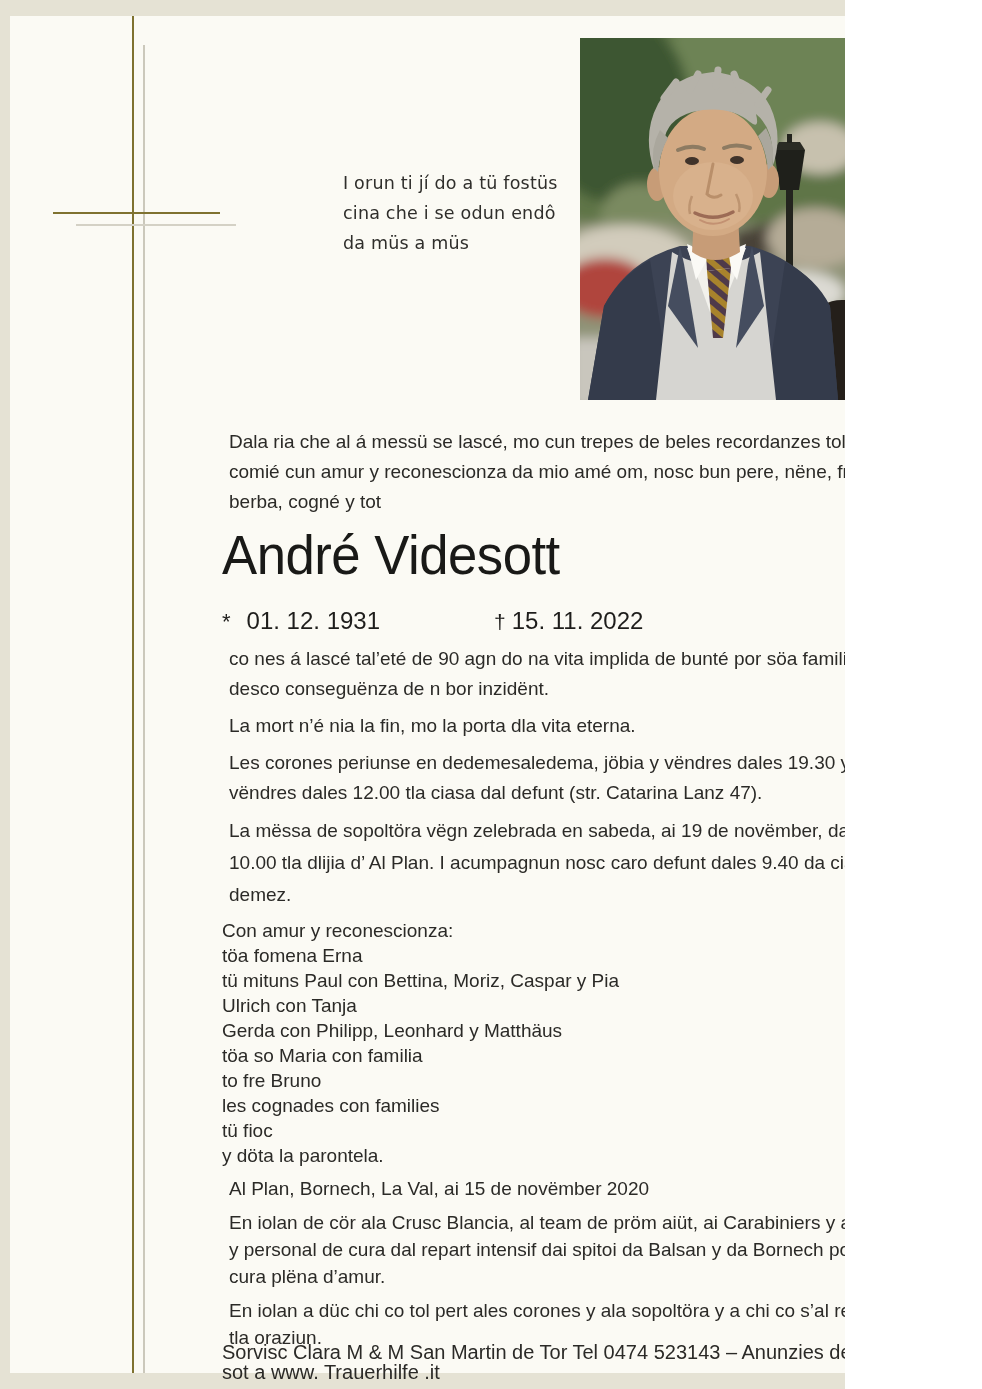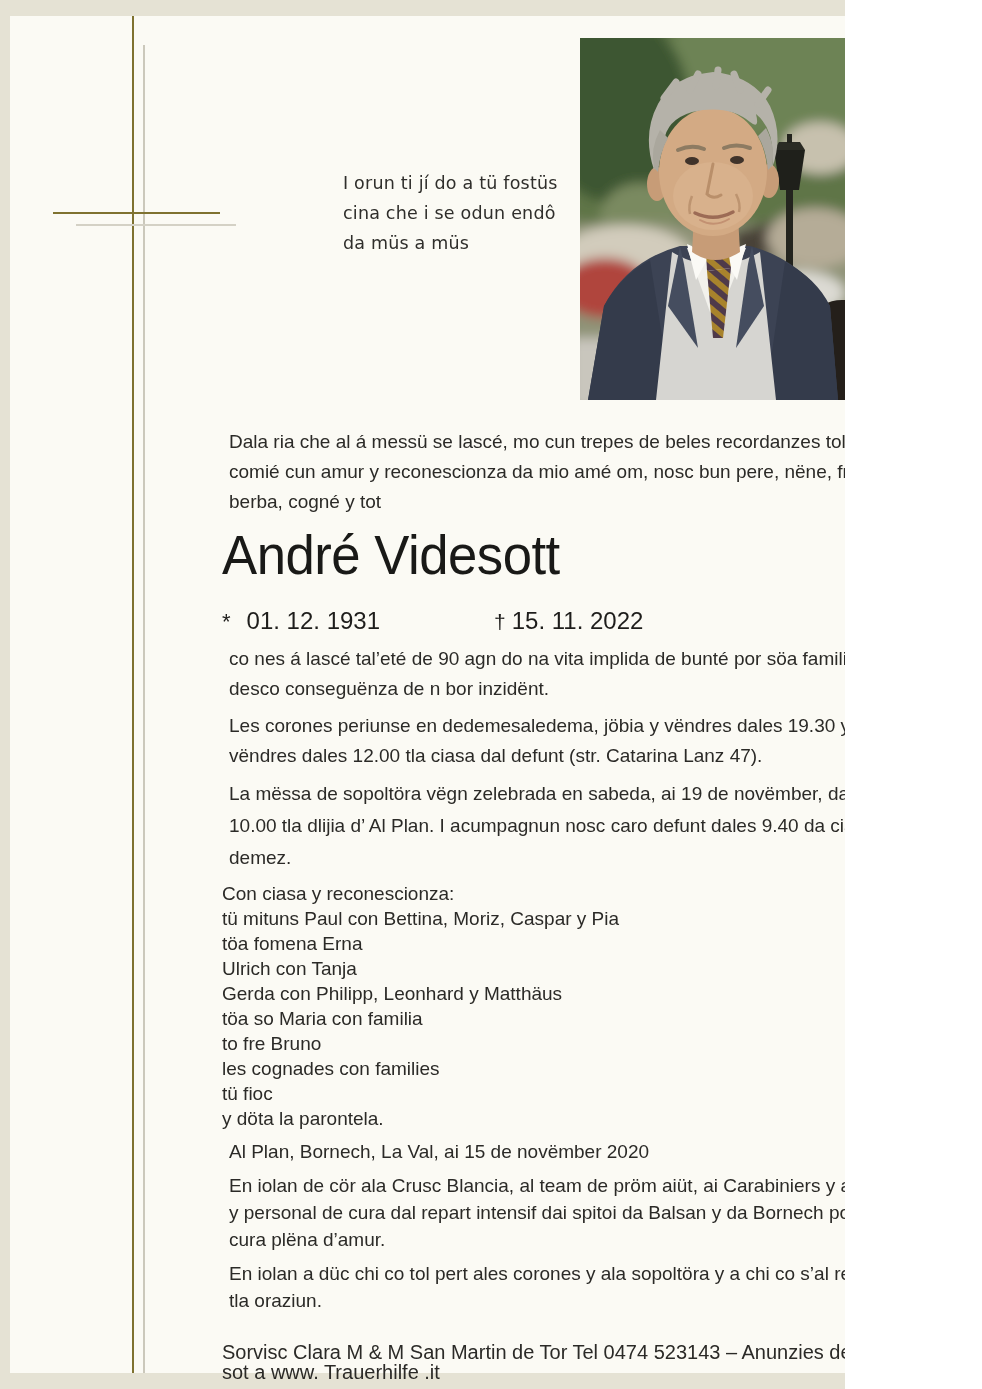--- a/index.html
+++ b/index.html
@@ -176,27 +176,28 @@
 
     <div class="dates">
       <span class="birth-sym">*</span>
       <span>01. 12. 1931</span>
       <span class="death-group">
         <span class="death-sym">†</span><span>15. 11. 2022</span>
       </span>
     </div>
 
     <p class="p-age">co nes á lascé tal’eté de 90 agn do na vita implida de bunté por söa familia y i atri, desco conseguënza de n bor inzidënt.</p>
+    <p class="p-faith">La mort n’é nia la fin, mo la porta dla vita eterna.</p>
     <p class="p-rosary">Les corones periunse en dedemesaledema, jöbia y vëndres dales 19.30 y en vëndres dales 12.00 tla ciasa dal defunt (str. Catarina Lanz 47).</p>
     <p class="p-funeral">La mëssa de sopoltöra vëgn zelebrada en sabeda, ai 19 de novëmber, dales 10.00 tla dlijia d’ Al Plan. I acumpagnun nosc caro defunt dales 9.40 da ciasa demez.</p>
 
     <div class="family">
-      <div>Con ciasa y reconescionza:</div>
+      <div>Con amur y reconescionza:</div>
+      <div>töa fomena Erna</div>
       <div>tü mituns Paul con Bettina, Moriz, Caspar y Pia</div>
-      <div>töa fomena Erna</div>
       <div>Ulrich con Tanja</div>
       <div>Gerda con Philipp, Leonhard y Matthäus</div>
       <div>töa so Maria con familia</div>
       <div>to fre Bruno</div>
       <div>les cognades con families</div>
       <div>tü fioc</div>
       <div>y döta la parontela.</div>
     </div>
 
     <p class="dateline">Al Plan, Bornech, La Val, ai 15 de novëmber 2020</p>

